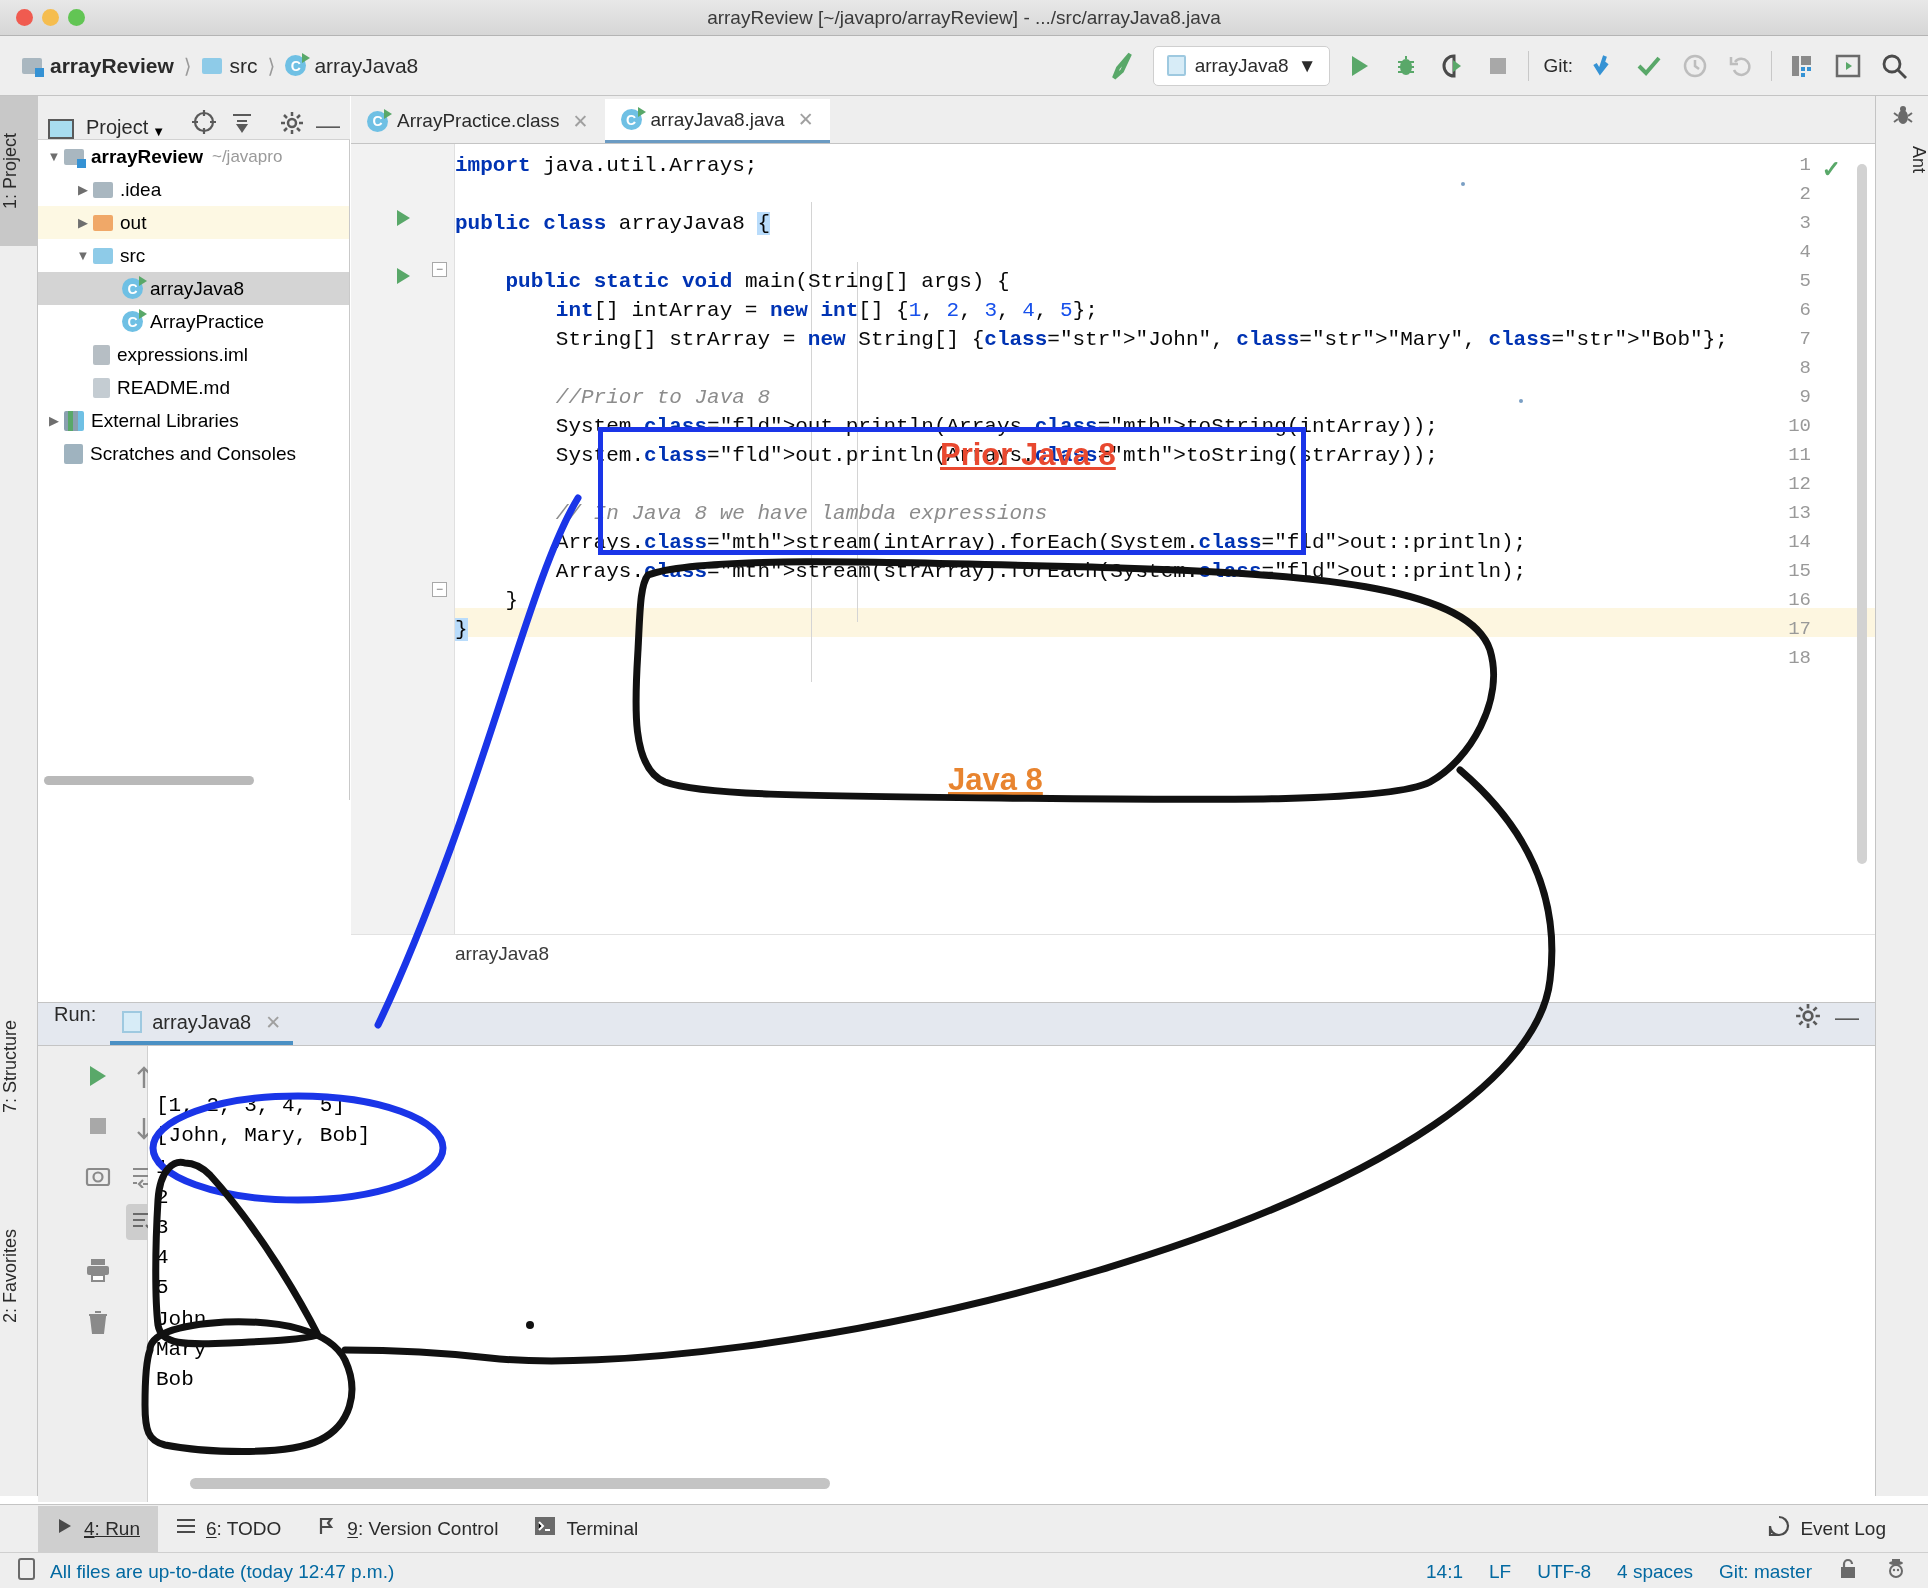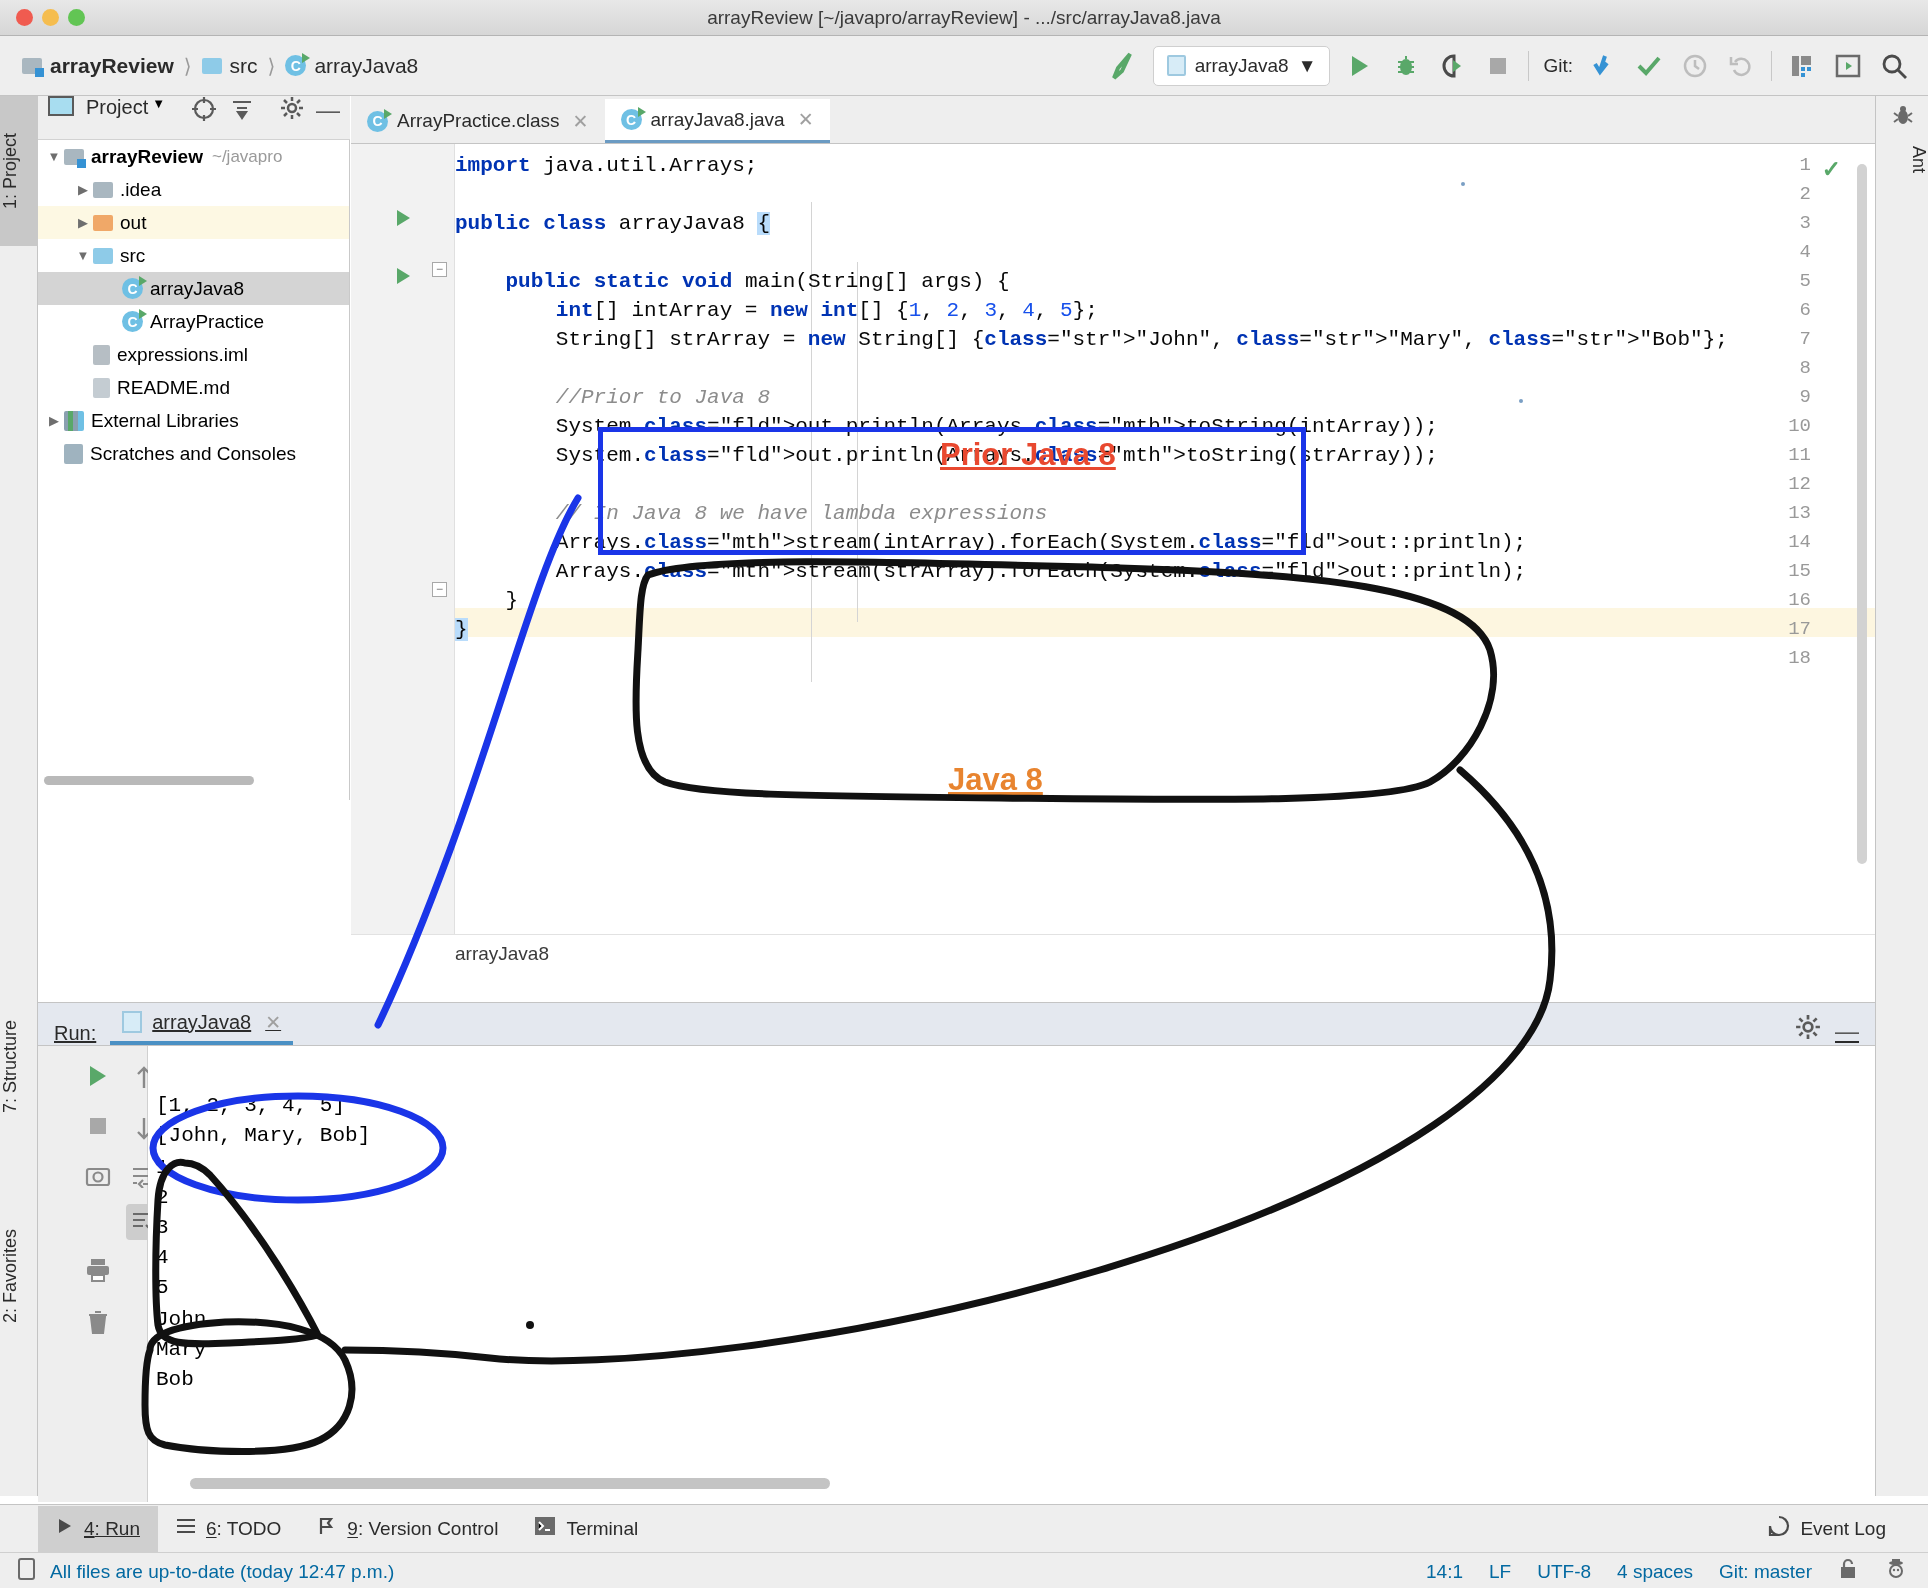--- a/index.html
+++ b/index.html
@@ -45,21 +45,21 @@
   
   .leftstrip{ position:absolute; left:0; top:96px; width:38px; height:1400px;
     background:#eeeeee; border-right:1px solid #c4c4c4; }
   .vtab{ position:absolute; left:0; width:38px; writing-mode:vertical-rl;
     transform:rotate(180deg); font-size:18px; color:#2b2b2b; text-align:center;
     padding:6px 0; white-space:nowrap; }
   .vtab.sel{ background:#c8c8c8; }
 
   
   .projhdr{ position:absolute; left:38px; top:96px; width:312px; height:44px;
-    background:#eeeeee; border-bottom:1px solid #d2d2d2; display:flex; align-items:flex-start; gap:12px; padding:0 10px;}
+    background:#eeeeee; border-bottom:1px solid #d2d2d2; display:flex; align-items:flex-end; gap:12px; padding:0 10px;}
   .projhdr .lbl{ font-size:20px; color:#2b2b2b; }
   .projtree{ position:absolute; left:38px; top:140px; width:312px; height:660px;
     background:#fff; border-right:1px solid #c9c9c9; overflow:hidden; font-size:19px; }
   .trow{ display:flex; align-items:center; height:33px; padding-left:6px; white-space:nowrap; }
   .trow.sel{ background:#d4d4d4; } .trow.hl{ background:#fdf8e3; }
   .arrow{ width:20px; text-align:center; color:#6e6e6e; font-size:13px; flex:0 0 20px; }
   .tlabel{ margin-left:7px; }
   .tpath{ color:#9a9a9a; margin-left:9px; font-size:17px; }
   .hscroll{ position:absolute; left:44px; top:776px; width:210px; height:9px;
     background:#b9b9b9; border-radius:5px; }
@@ -100,21 +100,21 @@
 
   
   .antstrip{ position:absolute; left:1875px; top:96px; width:53px; height:1400px;
     background:#eeeeee; border-left:1px solid #c4c4c4; }
   .antlbl{ position:absolute; top:50px; left:0; width:53px; writing-mode:vertical-rl;
     font-size:18px; color:#2b2b2b; text-align:center; }
 
   
   .runhdr{ position:absolute; left:38px; top:1002px; width:1837px; height:44px;
     background:#e4e8ef; border-top:1px solid #c4c4c4; border-bottom:1px solid #c4c4c4;
-    display:flex; align-items:flex-end; gap:14px; padding:0 16px; font-size:20px; color:#2b2b2b;text-decoration:underline;}
+    display:flex; align-items:flex-start; gap:14px; padding:0 16px; font-size:20px; color:#2b2b2b;}
   .runtab{ display:flex; align-items:center; gap:10px; height:42px; padding:0 12px;
     border-bottom:4px solid #4a90c4; }
   .runtools{ position:absolute; left:38px; top:1046px; width:110px; height:456px;
     background:#eeeeee; border-right:1px solid #d0d0d0; }
   .rtbtn{ position:absolute; width:36px; height:36px; display:flex; align-items:center; justify-content:center; }
   .rtbtn.on{ background:#cdcdcd; border-radius:4px; }
   .console{ position:absolute; left:148px; top:1046px; width:1727px; height:456px;
     background:#fff; font-family:"Liberation Mono", monospace; font-size:21px; overflow:hidden; }
   .conline{ position:absolute; left:8px; white-space:pre; }
   .conline.cmd{ color:#1a1aa6; }

